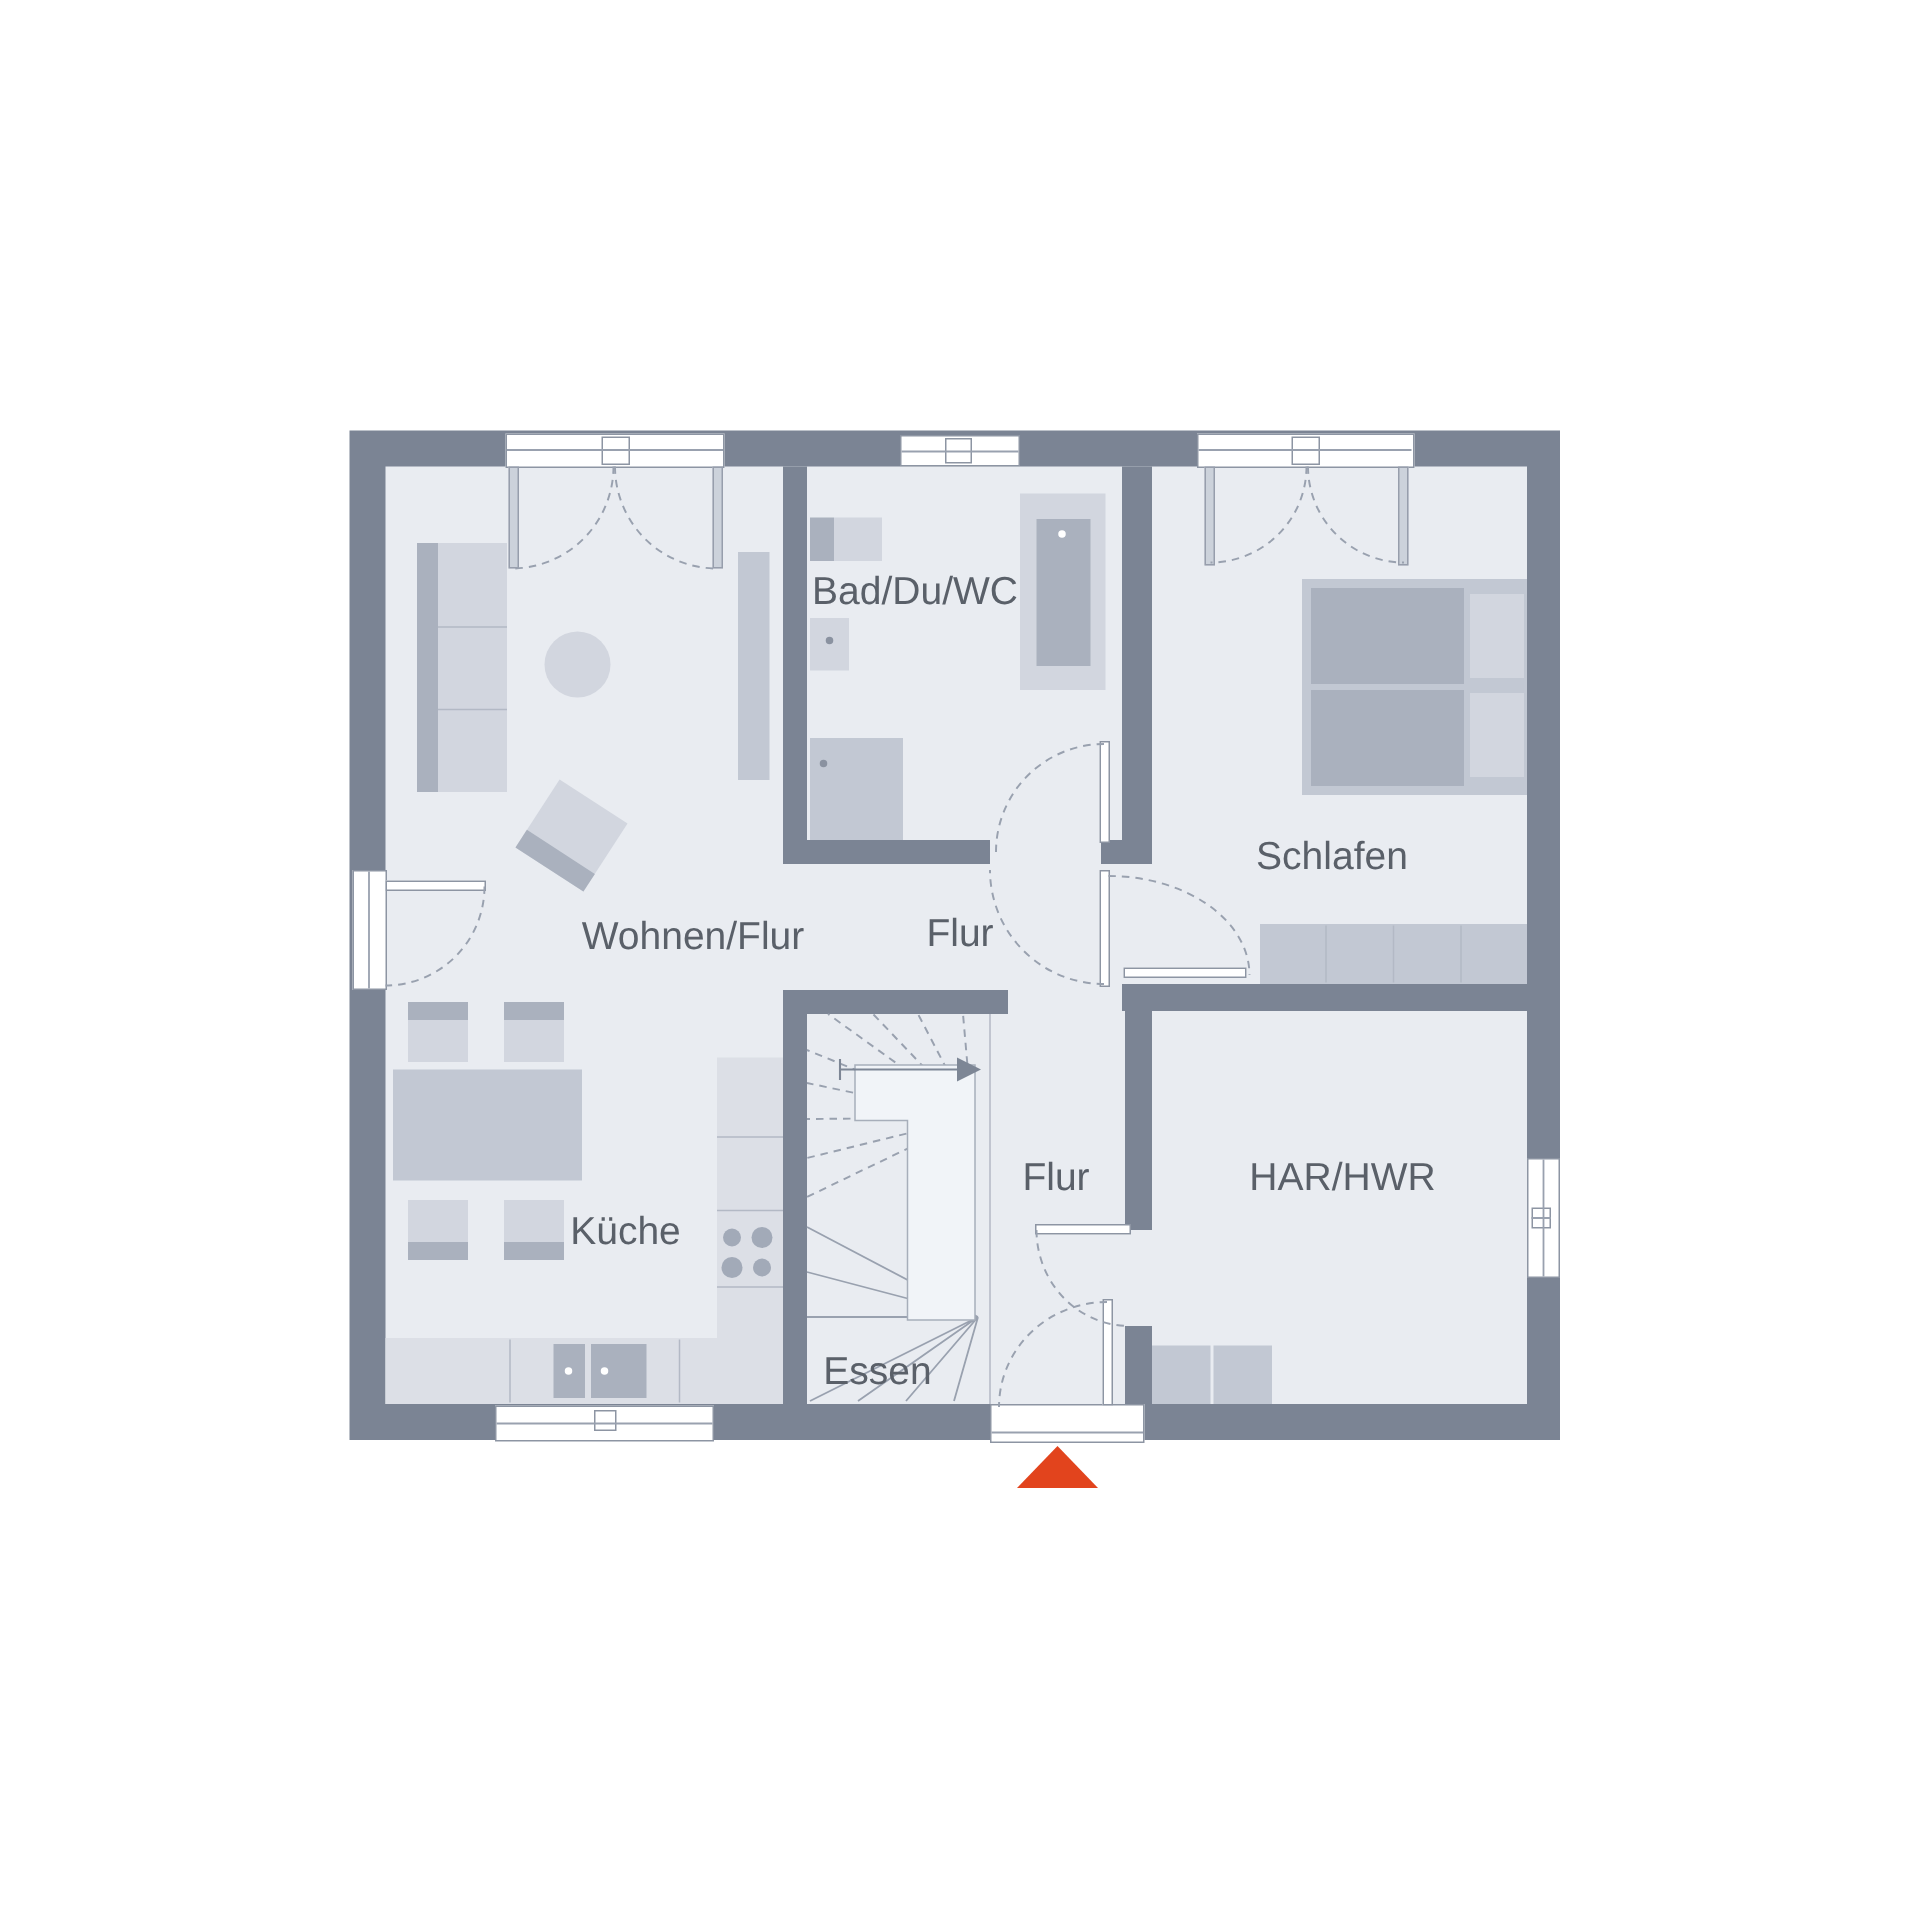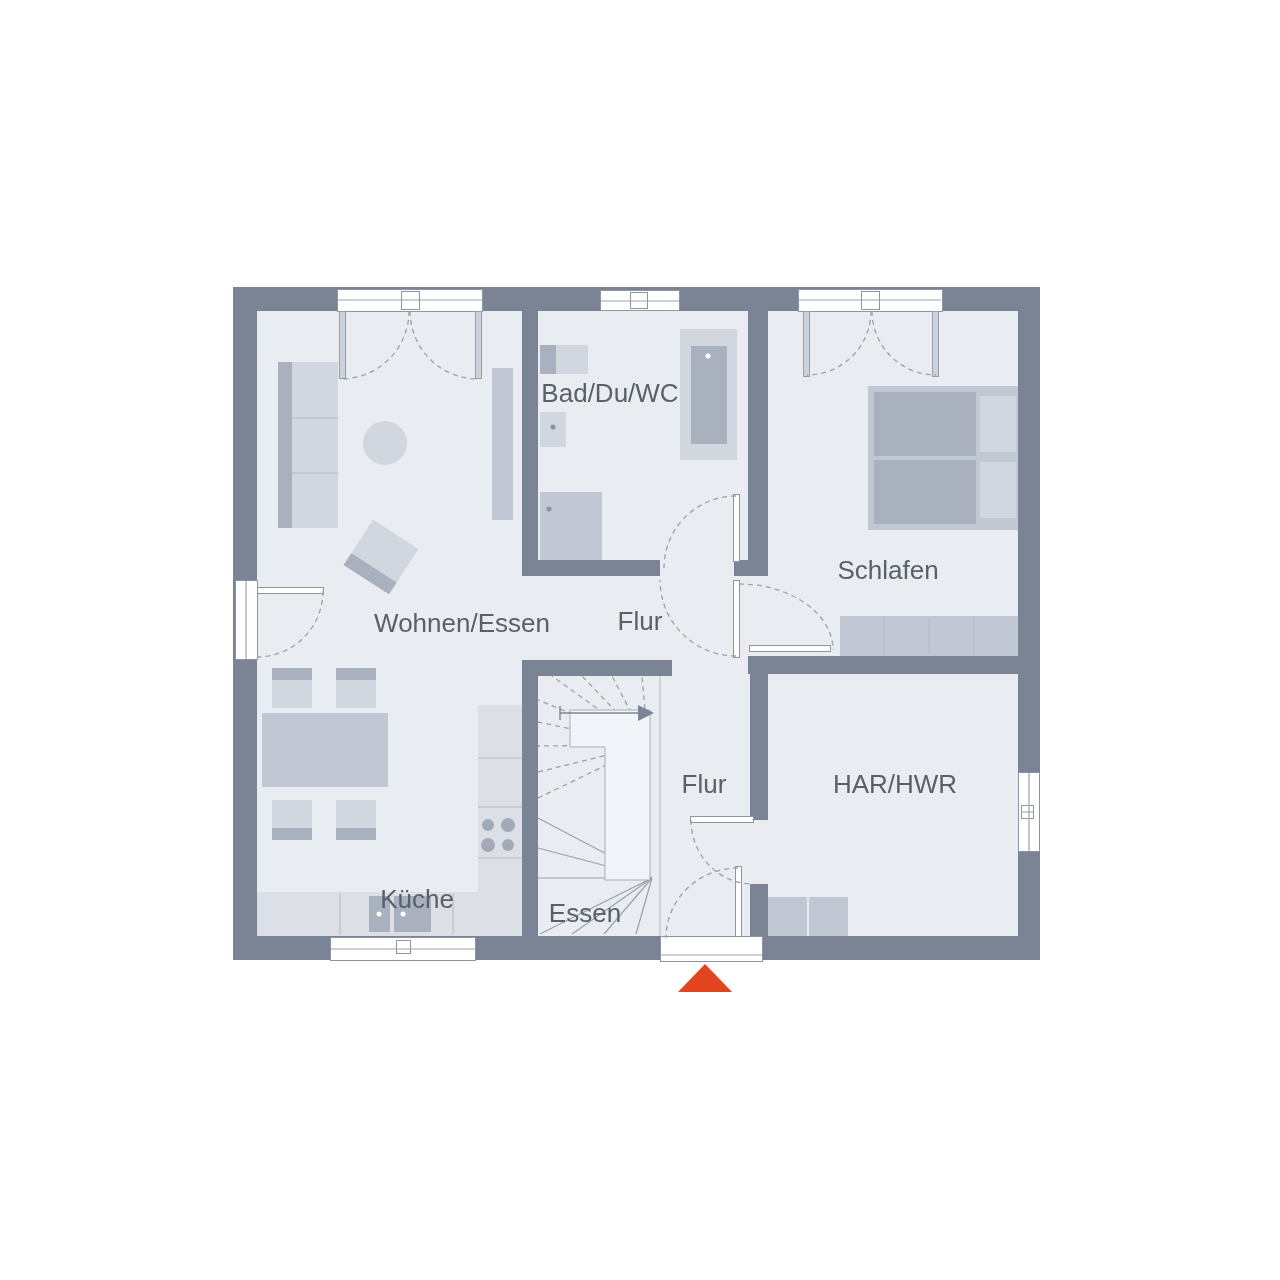--- a/index.html
+++ b/index.html
@@ -150,20 +150,20 @@
       <path d="M560 706 V720 M560 713 H638" stroke="#7d8695" stroke-width="1.4" fill="none"></path>
       <polygon points="638,705 654,713 638,721" fill="#7d8695"></polygon>
       <path class="thin" d="M660 676 V936"></path>
     </g>
 
     <polygon points="678,992 732,992 705,964" style="fill:var(--accent,#e2441d)"></polygon>
   </svg>
 
   <div class="room-label" style="left:610px;top:394px;">Bad/Du/WC</div>
   <div class="room-label" style="left:888px;top:571px;">Schlafen</div>
-  <div class="room-label" style="left:462px;top:624px;">Wohnen/Essen</div>
+  <div class="room-label" style="left:462px;top:624px;">Wohnen/Flur</div>
   <div class="room-label" style="left:640px;top:622px;">Flur</div>
   <div class="room-label" style="left:704px;top:785px;">Flur</div>
-  <div class="room-label" style="left:417px;top:900px;">Küche</div>
+  <div class="room-label" style="left:417px;top:821px;">Küche</div>
   <div class="room-label" style="left:585px;top:914px;">Essen</div>
   <div class="room-label" style="left:895px;top:785px;">HAR/HWR</div>
 
 </div>
 
 </body></html>

